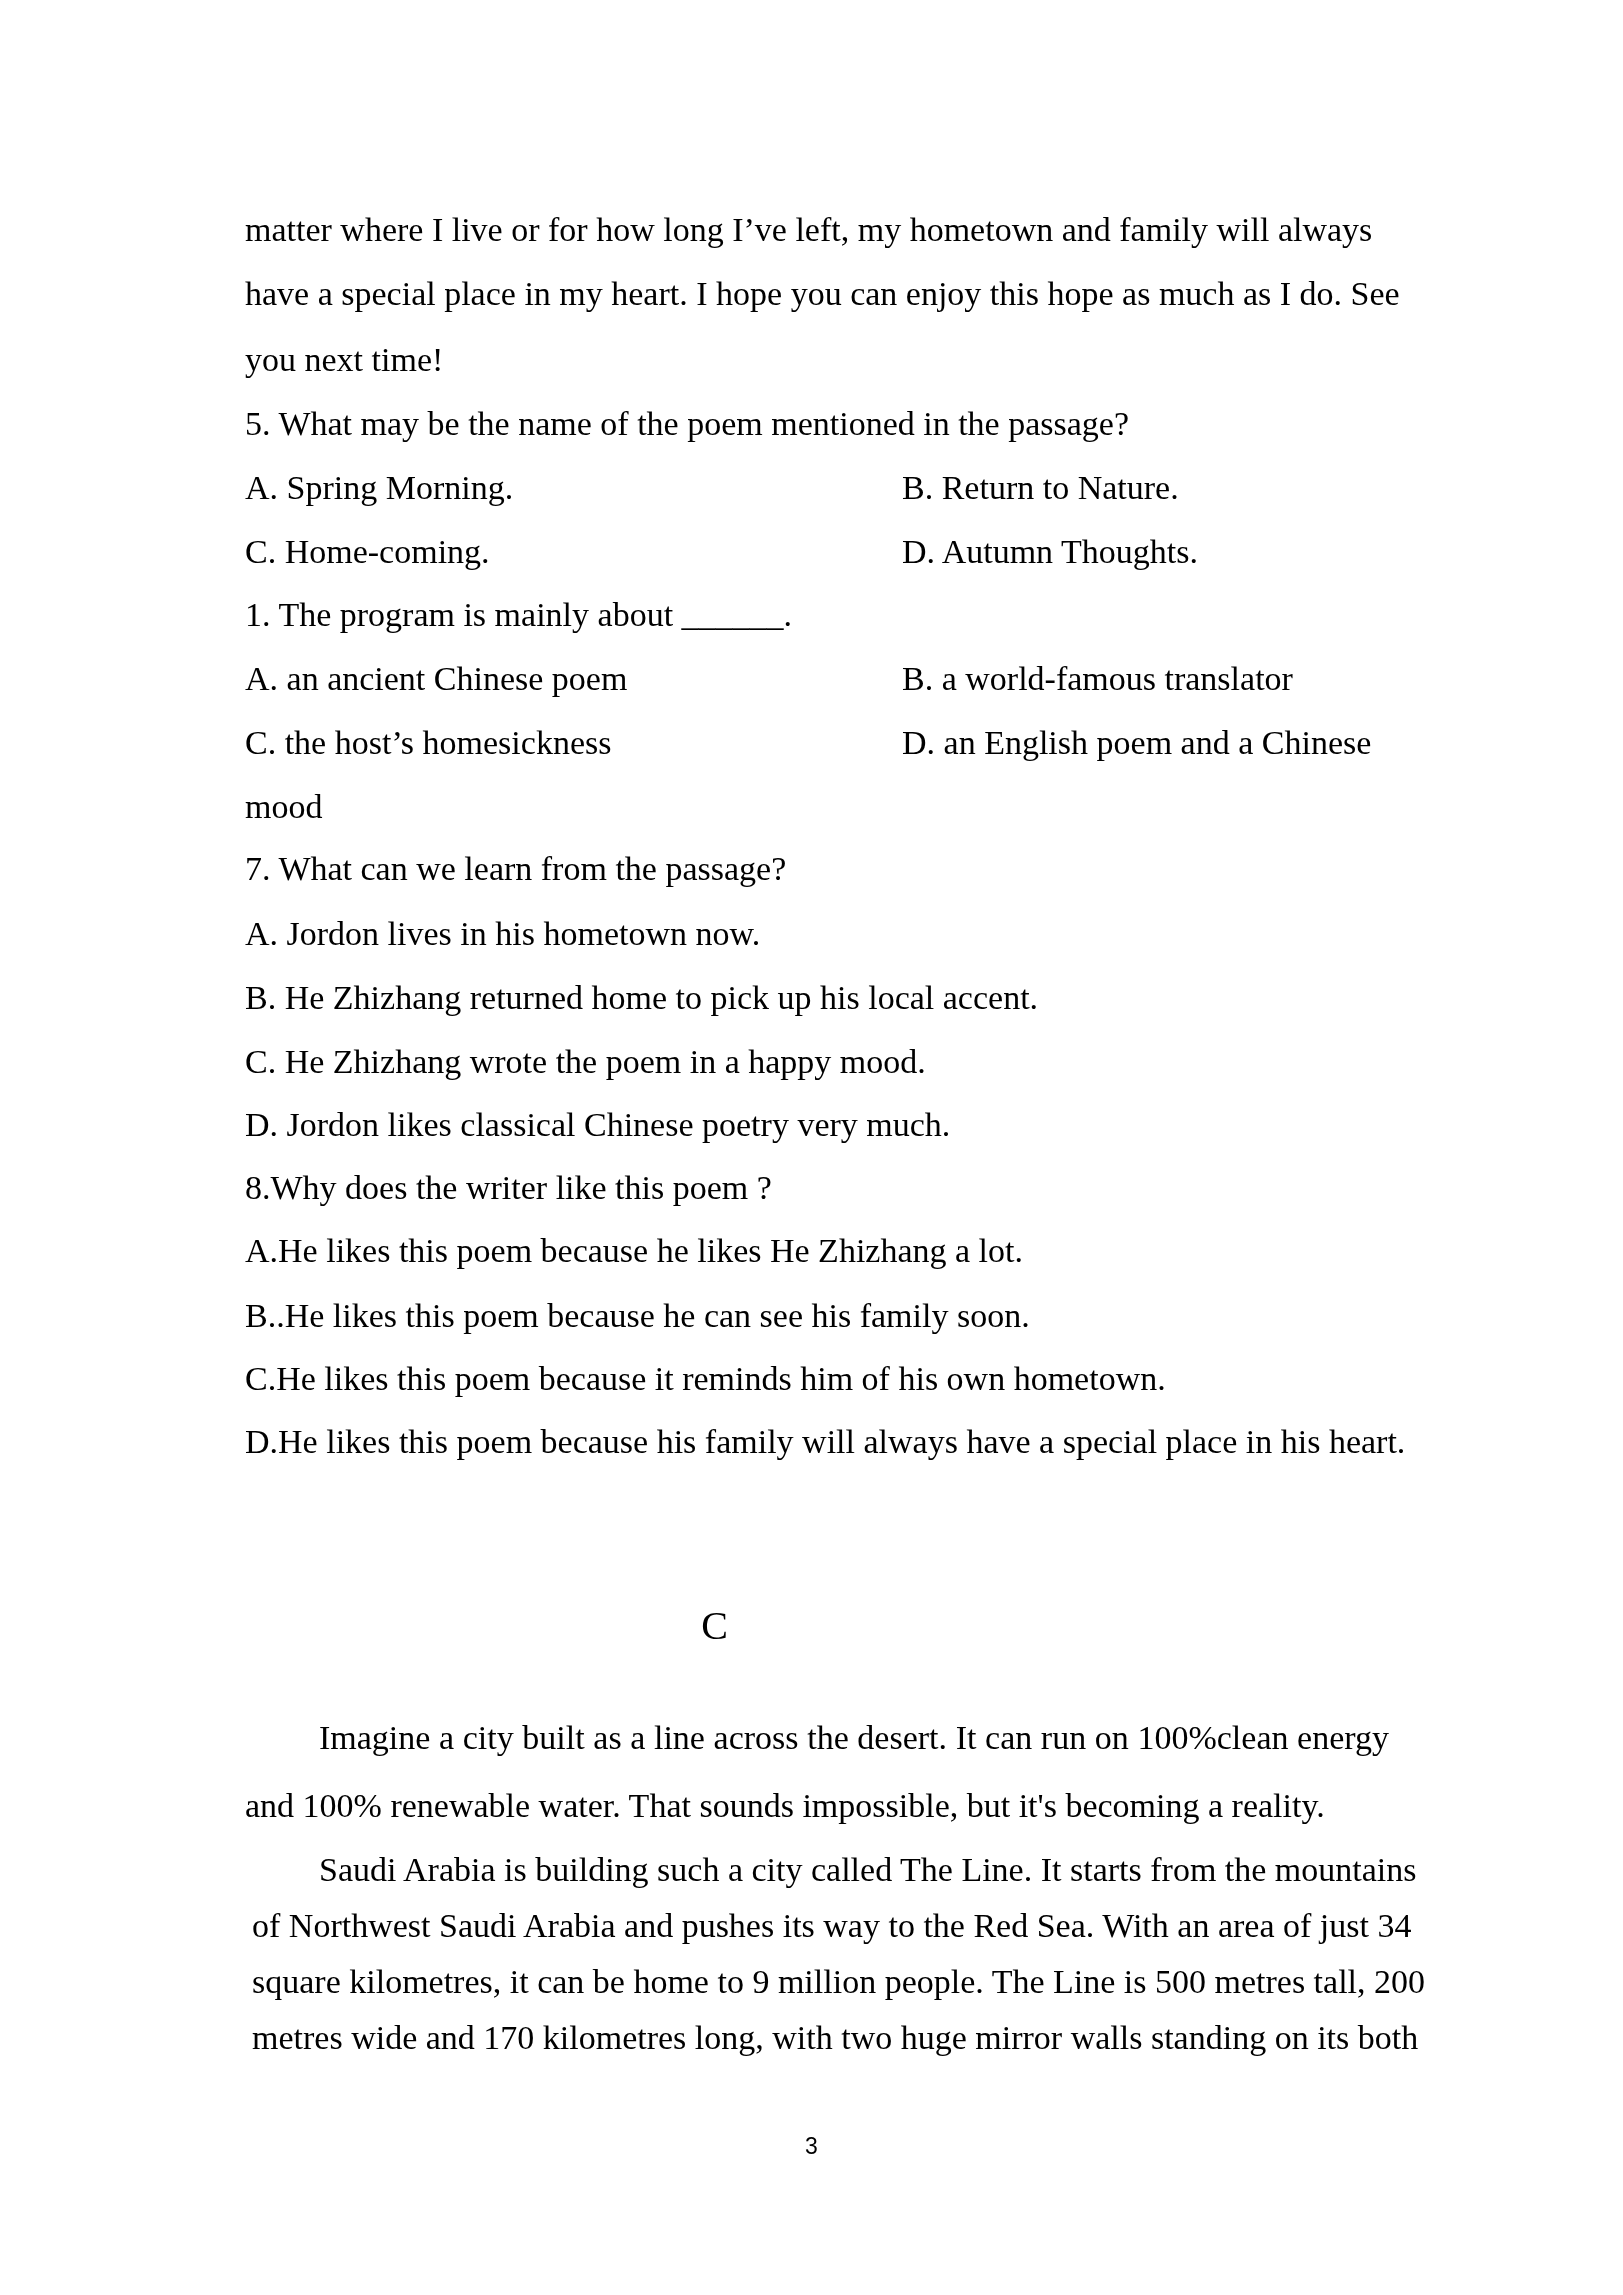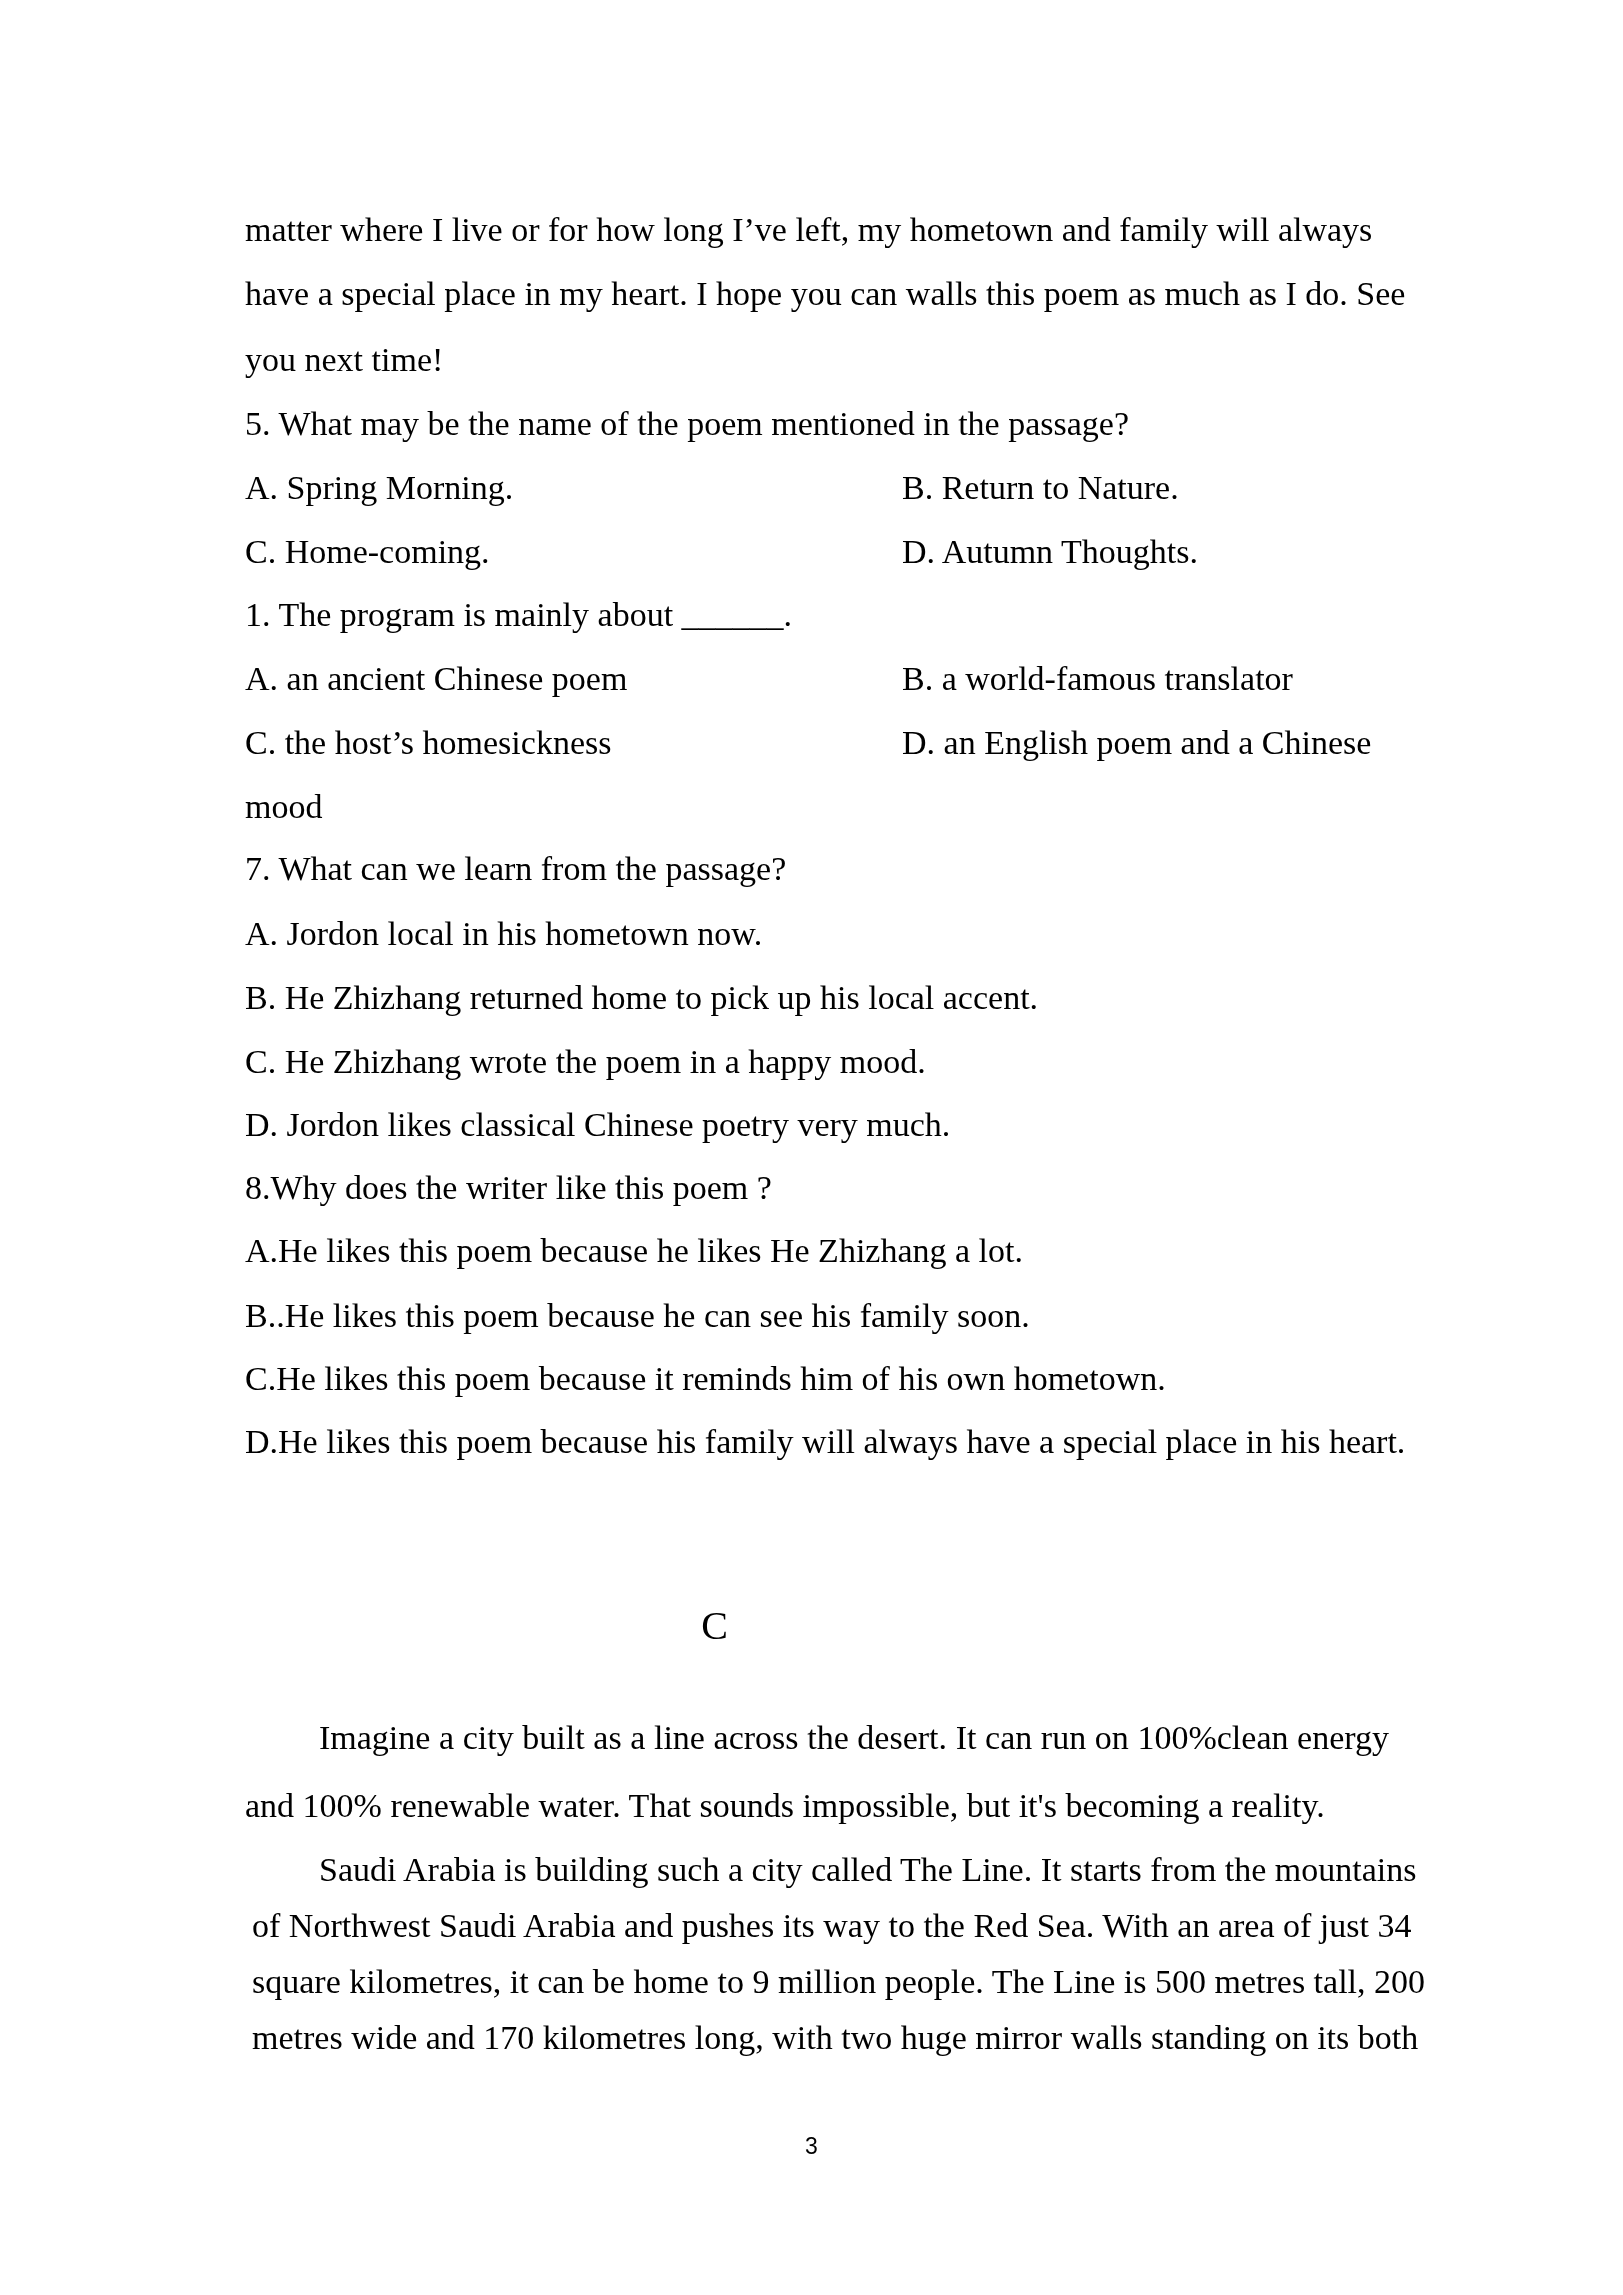--- a/index.html
+++ b/index.html
@@ -49,21 +49,21 @@
     font-size:23px;
     line-height:1.1;
   }
 </style>
 </head>
 <body>
 
 <div class="page">
 
   <div class="ln" style="top:210px">matter where I live or for how long I’ve left, my hometown and family will always</div>
-  <div class="ln" style="top:274px">have a special place in my heart. I hope you can walls this poem as much as I do. See</div>
+  <div class="ln" style="top:274px">have a special place in my heart. I hope you can enjoy this hope as much as I do. See</div>
   <div class="ln" style="top:340px">you next time!</div>
 
   <div class="ln" style="top:404px">5. What may be the name of the poem mentioned in the passage?</div>
   <div class="ln" style="top:468px">
     <span>A. Spring Morning.</span>
     <span class="colb">B. Return to Nature.</span>
   </div>
   <div class="ln" style="top:532px">
     <span>C. Home-coming.</span>
     <span class="colb">D. Autumn Thoughts.</span>
@@ -74,21 +74,21 @@
     <span>A. an ancient Chinese poem</span>
     <span class="colb">B. a world-famous translator</span>
   </div>
   <div class="ln" style="top:723px">
     <span>C. the host’s homesickness</span>
     <span class="colb">D. an English poem and a Chinese</span>
   </div>
   <div class="ln" style="top:787px">mood</div>
 
   <div class="ln" style="top:849px">7. What can we learn from the passage?</div>
-  <div class="ln" style="top:914px">A. Jordon local in his hometown now.</div>
+  <div class="ln" style="top:914px">A. Jordon lives in his hometown now.</div>
   <div class="ln" style="top:978px">B. He Zhizhang returned home to pick up his local accent.</div>
   <div class="ln" style="top:1042px">C. He Zhizhang wrote the poem in a happy mood.</div>
   <div class="ln" style="top:1105px">D. Jordon likes classical Chinese poetry very much.</div>
 
   <div class="ln" style="top:1168px">8.Why does the writer like this poem ?</div>
   <div class="ln" style="top:1231px">A.He likes this poem because he likes He Zhizhang a lot.</div>
   <div class="ln" style="top:1296px">B..He likes this poem because he can see his family soon.</div>
   <div class="ln" style="top:1359px">C.He likes this poem because it reminds him of his own hometown.</div>
   <div class="ln" style="top:1422px">D.He likes this poem because his family will always have a special place in his heart.</div>
 

